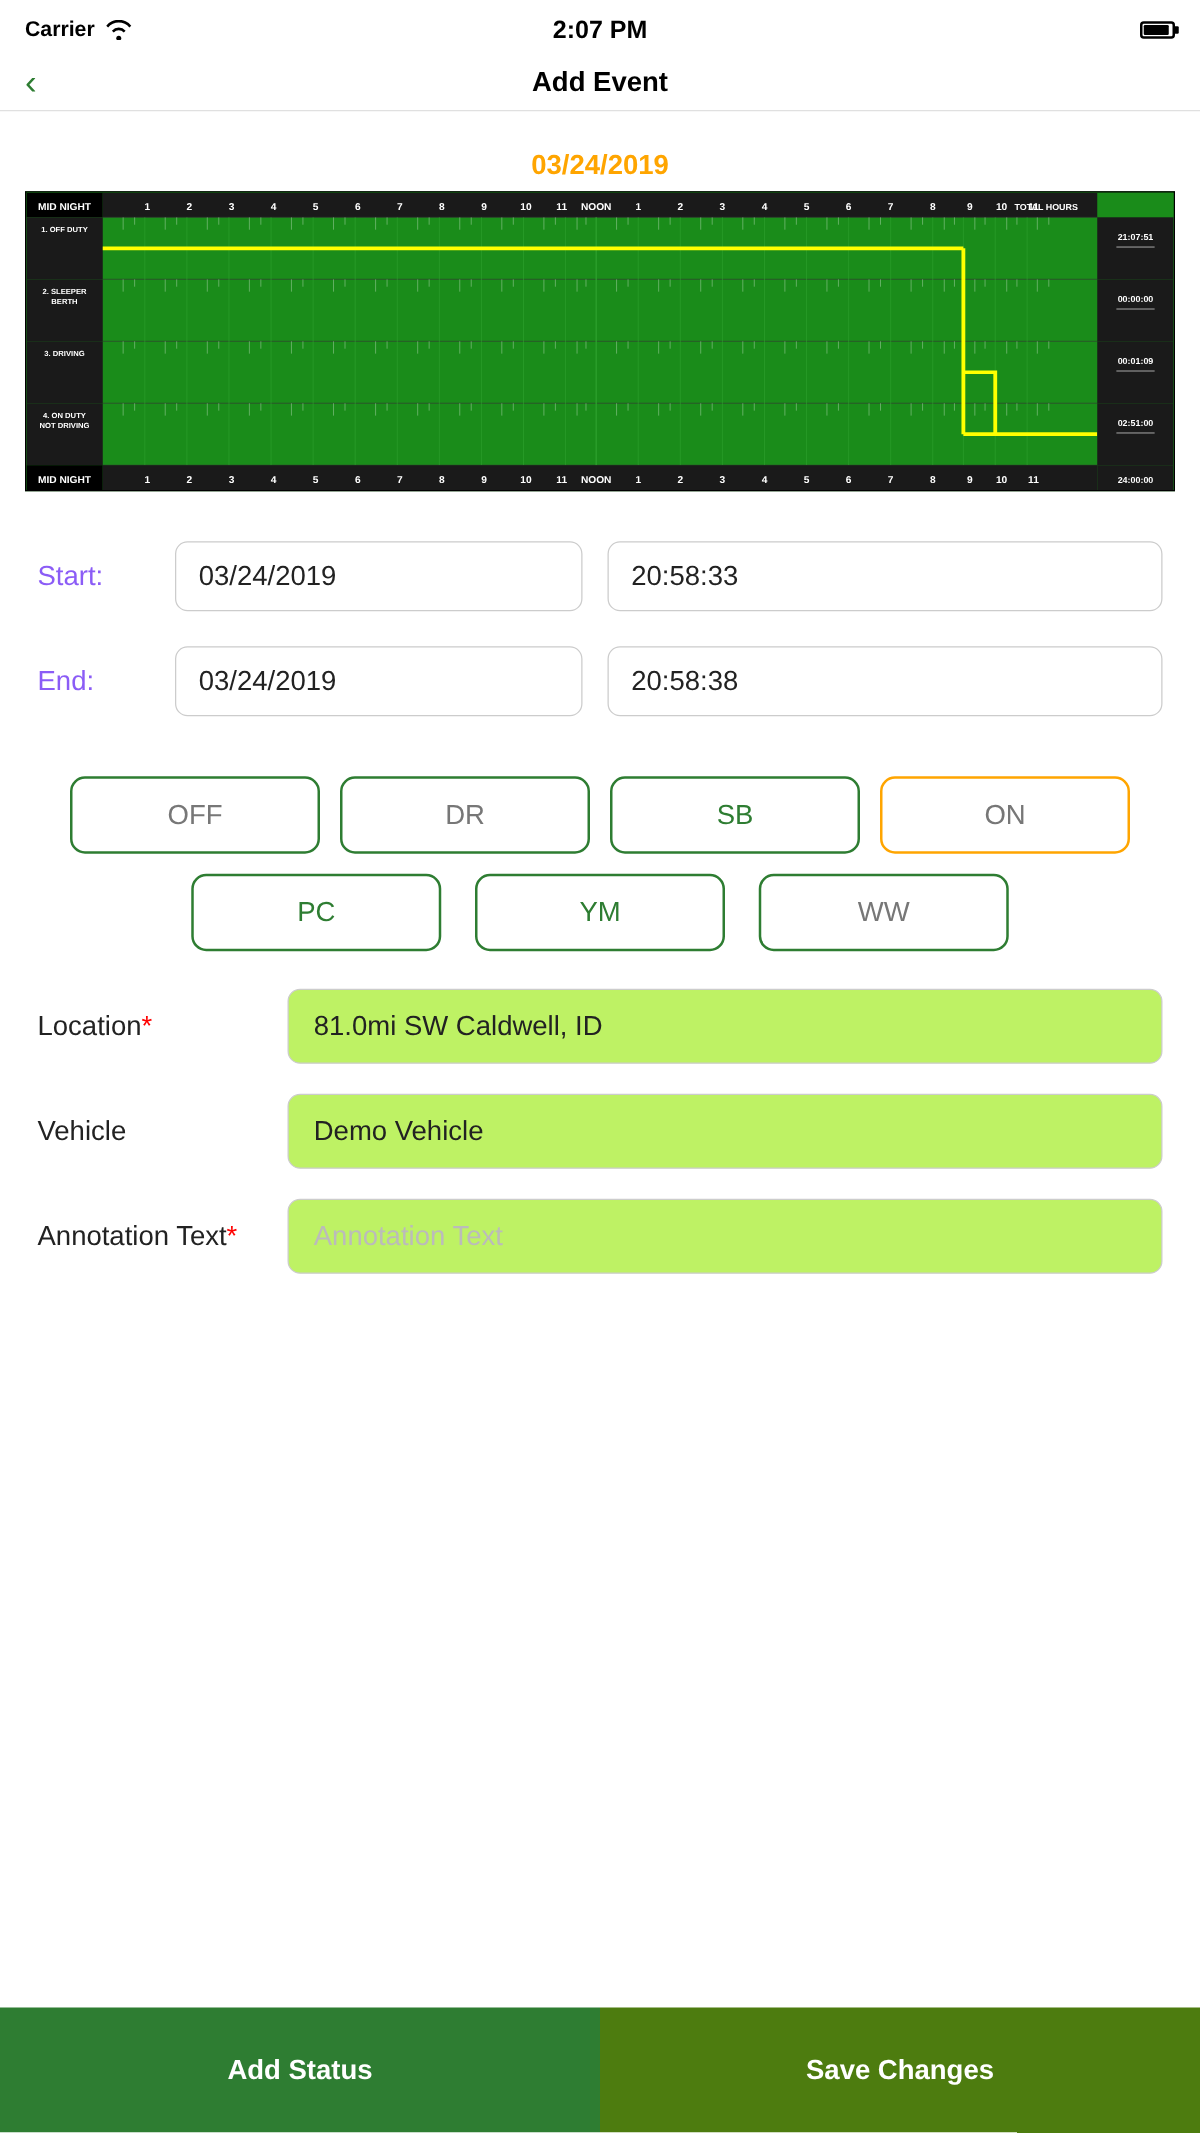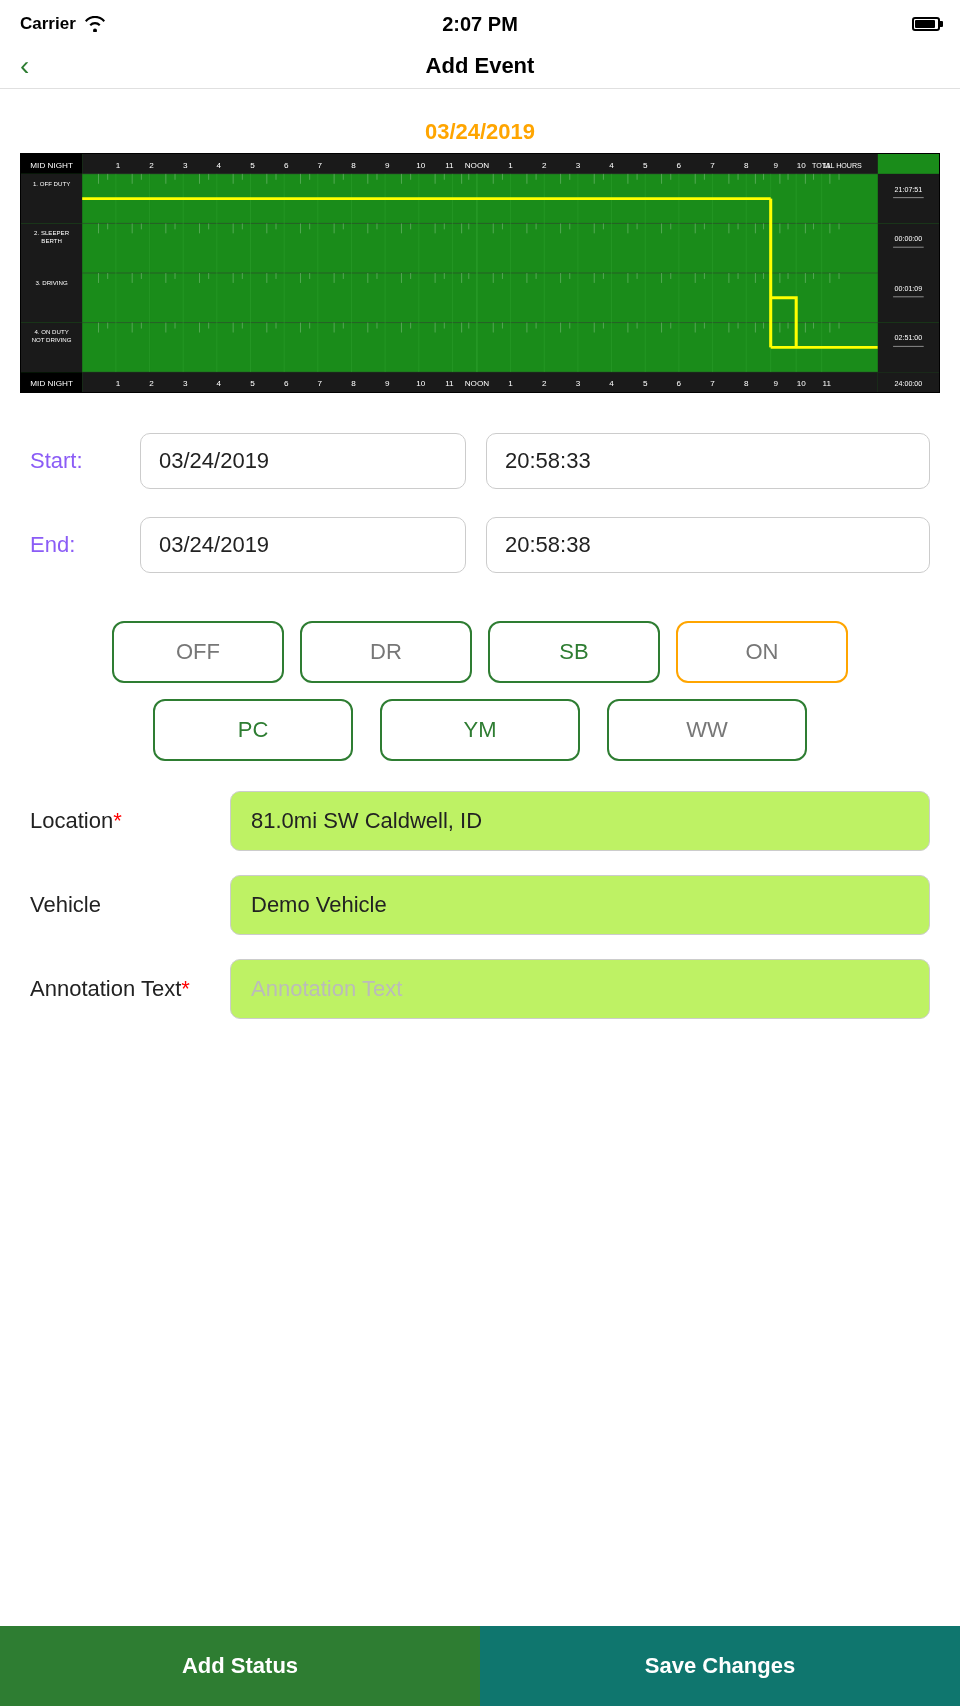--- a/index.html
+++ b/index.html
@@ -105,20 +105,21 @@
       font-weight: 600;
       margin-bottom: 8px;
     }
     .hos-chart {
       background: #1a7a1a;
       border: 1px solid #000;
       width: 100%;
       height: 240px;
       position: relative;
       overflow: hidden;
+      font-weight: bold;
     }
 
     
     .form-section {
       padding: 20px 30px;
     }
     .form-row {
       display: flex;
       align-items: center;
       margin-bottom: 28px;
@@ -168,21 +169,21 @@
     .status-btn {
       border-radius: 12px;
       padding: 16px 0;
       font-size: 22px;
       font-weight: 500;
       cursor: pointer;
       text-align: center;
       background: #fff;
     }
     .status-btn-row1 {
-      width: 172px;
+      width: 200px;
     }
     .status-btn-row2 {
       width: 200px;
     }
     .btn-off {
       border: 2px solid #2e7d32;
       color: #777;
     }
     .btn-dr {
       border: 2px solid #2e7d32;
@@ -241,39 +242,39 @@
       color: #bbb;
     }
 
     
     .bottom-bar {
       position: absolute;
       bottom: 0;
       left: 0;
       right: 0;
       display: flex;
-      height: 80px;
+      height: 100px;
     }
     .bottom-btn {
       flex: 1;
       display: flex;
       align-items: center;
       justify-content: center;
       font-size: 22px;
       font-weight: 700;
       color: #fff;
       cursor: pointer;
       border: none;
       outline: none;
     }
     .btn-add-status {
       background: #2e7d32;
     }
     .btn-save-changes {
-      background: #0f766e;
+      background: #4d7c0f;
     }
 
     
     .chart-svg {
       width: 100%;
       height: 100%;
     }
   </style>
 </head>
 <body>

